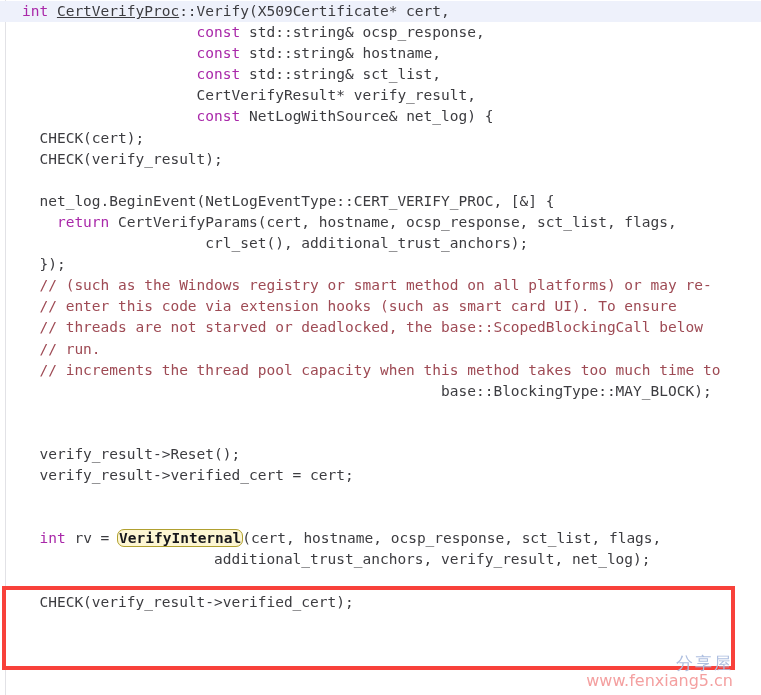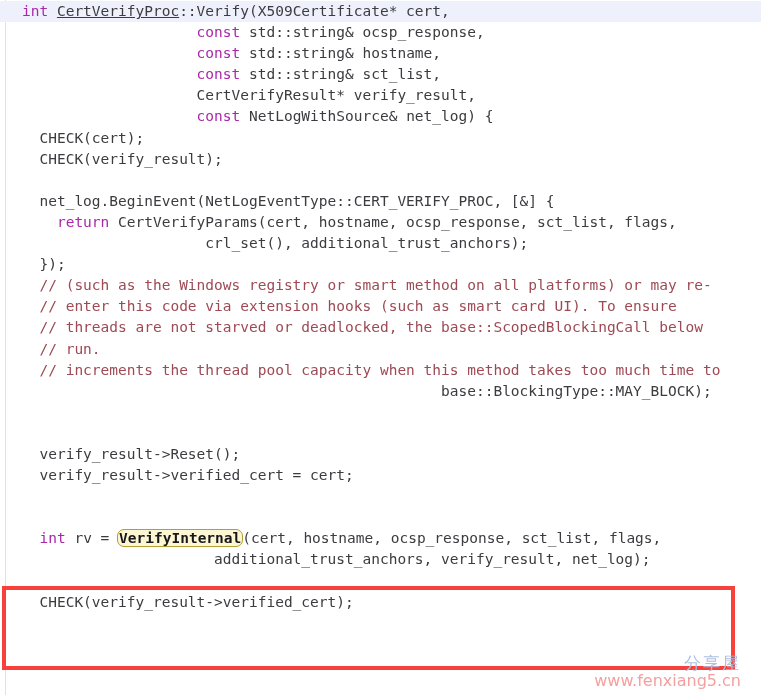--- a/index.html
+++ b/index.html
@@ -83,21 +83,21 @@
     height: 84px;
     border: 4px solid #f8413a;
     box-sizing: border-box;
     pointer-events: none;
     background: transparent;
   }
 
   
   .watermark {
     position: absolute;
-    right: 20px;
+    right: 28px;
     bottom: 6px;
     text-align: right;
     pointer-events: none;
   }
   .watermark-cn {
     font-family: "DejaVu Sans", "Liberation Sans", sans-serif;
     font-size: 17px;
     color: #aebfe0;
     letter-spacing: 2px;
     line-height: 20px;

